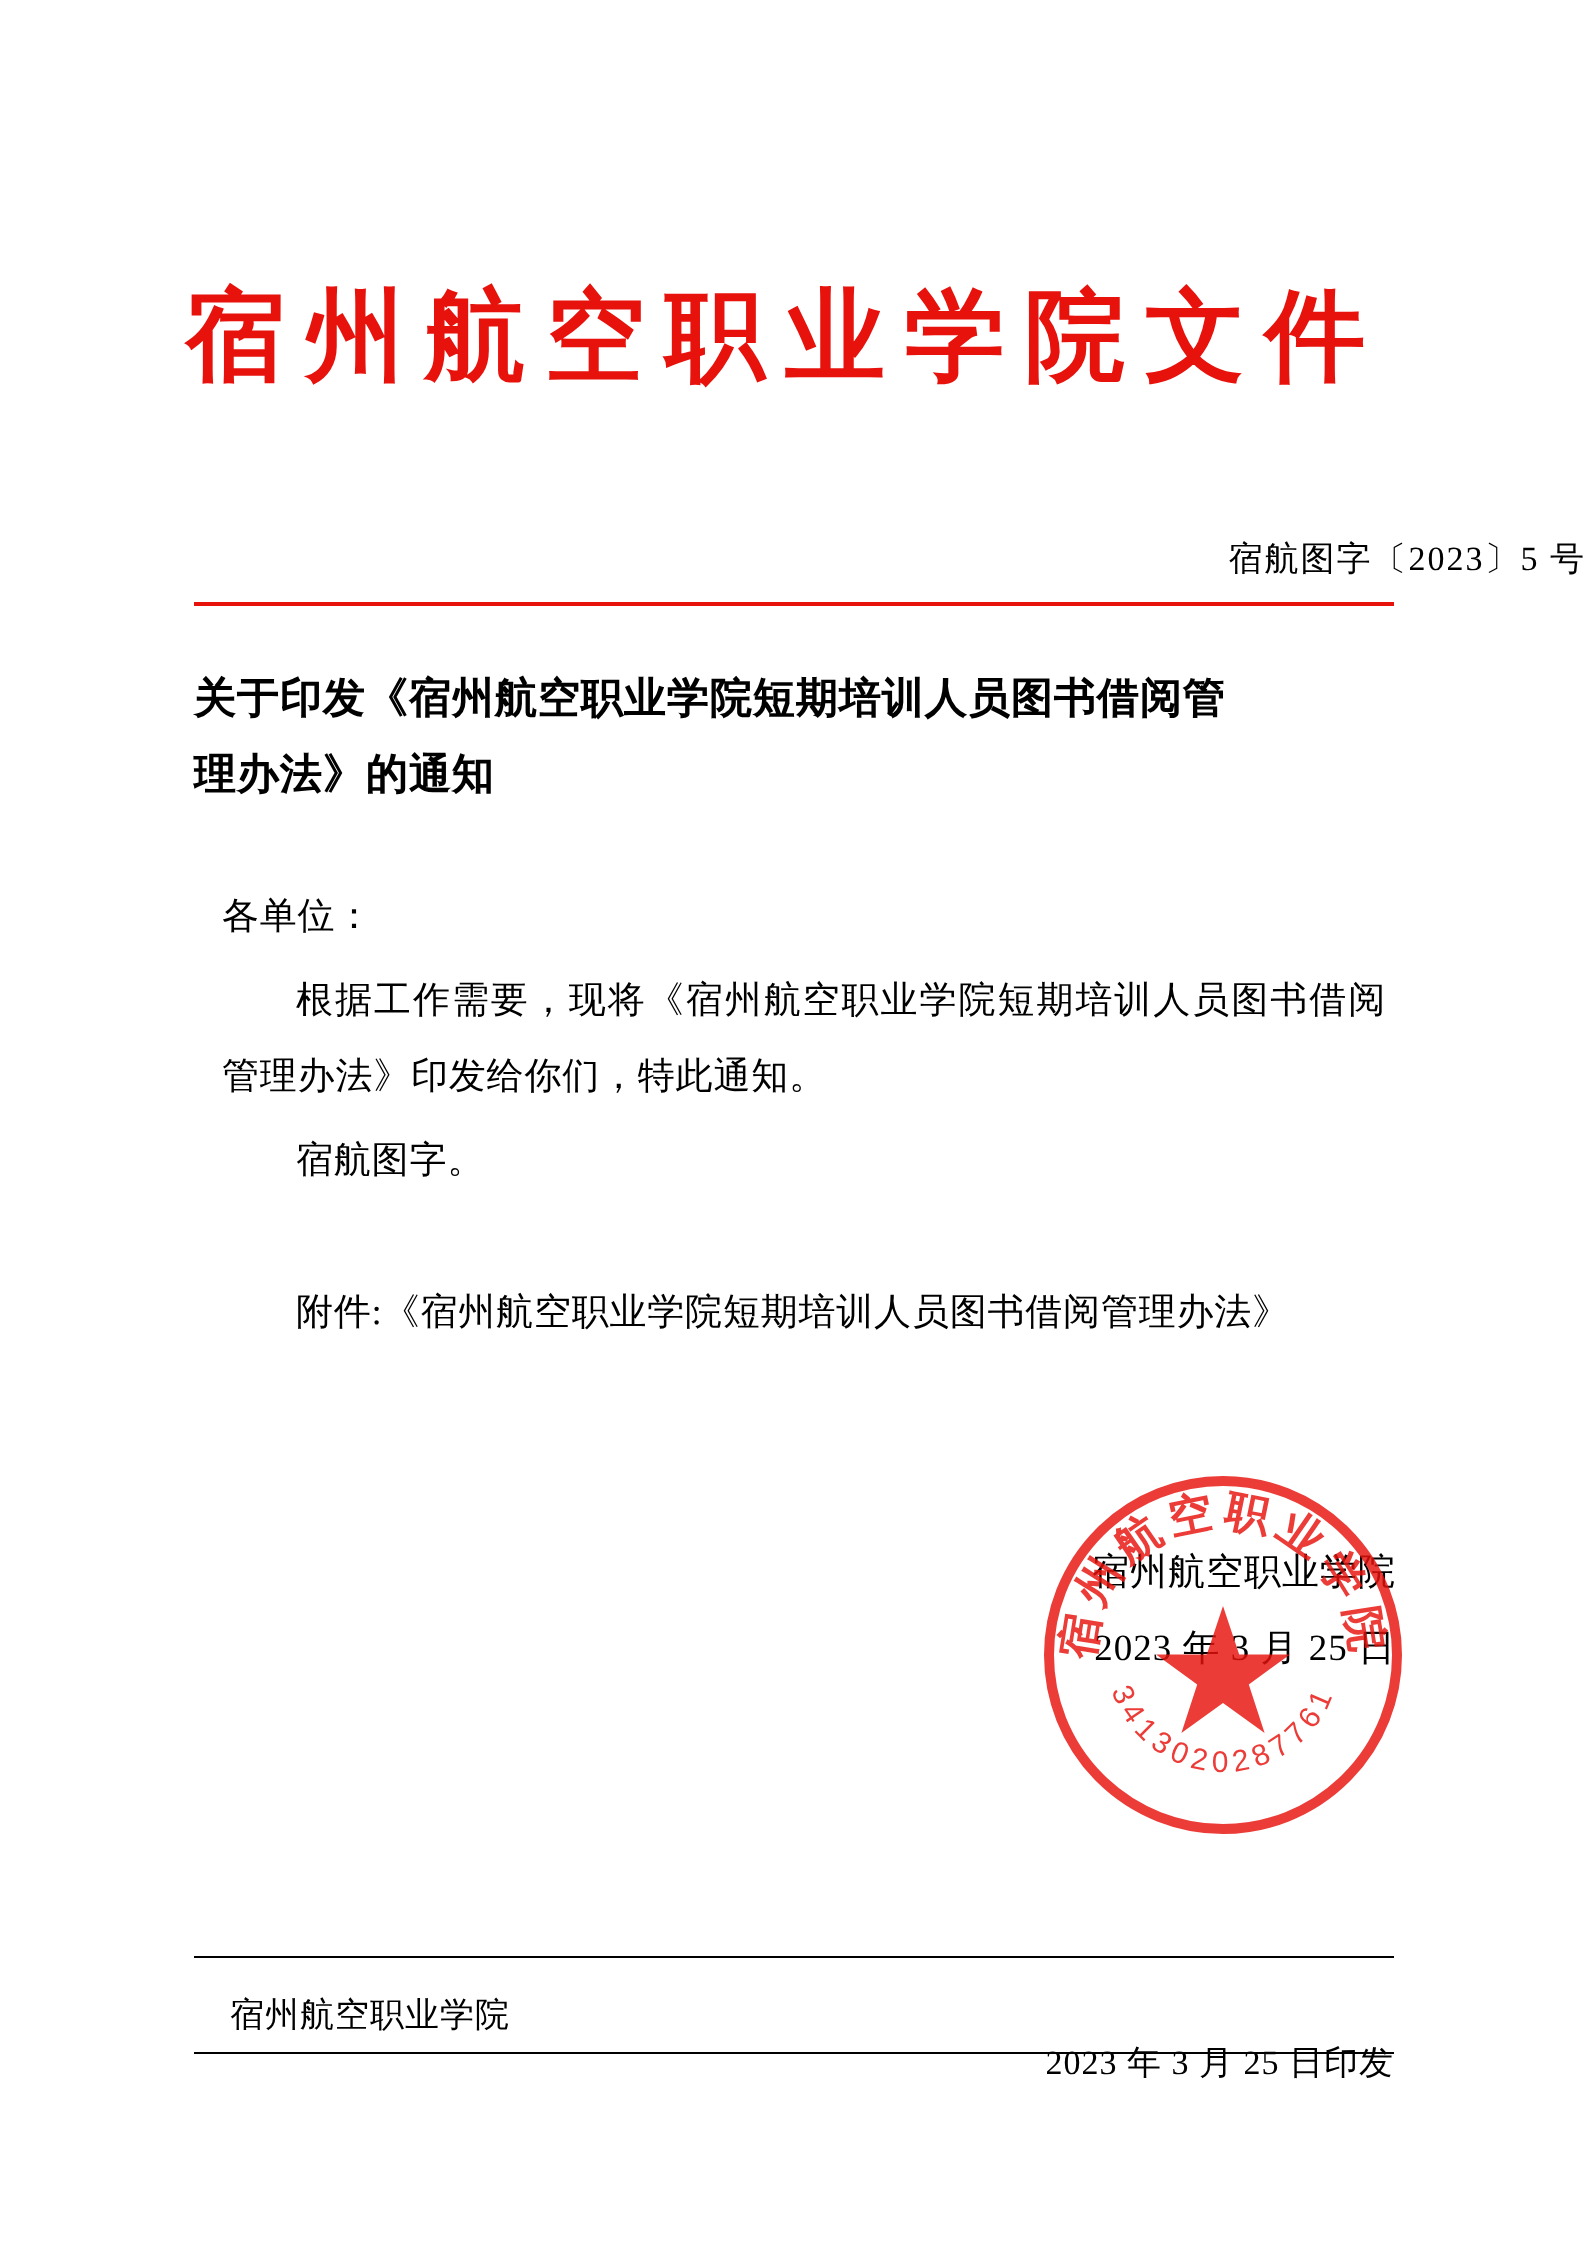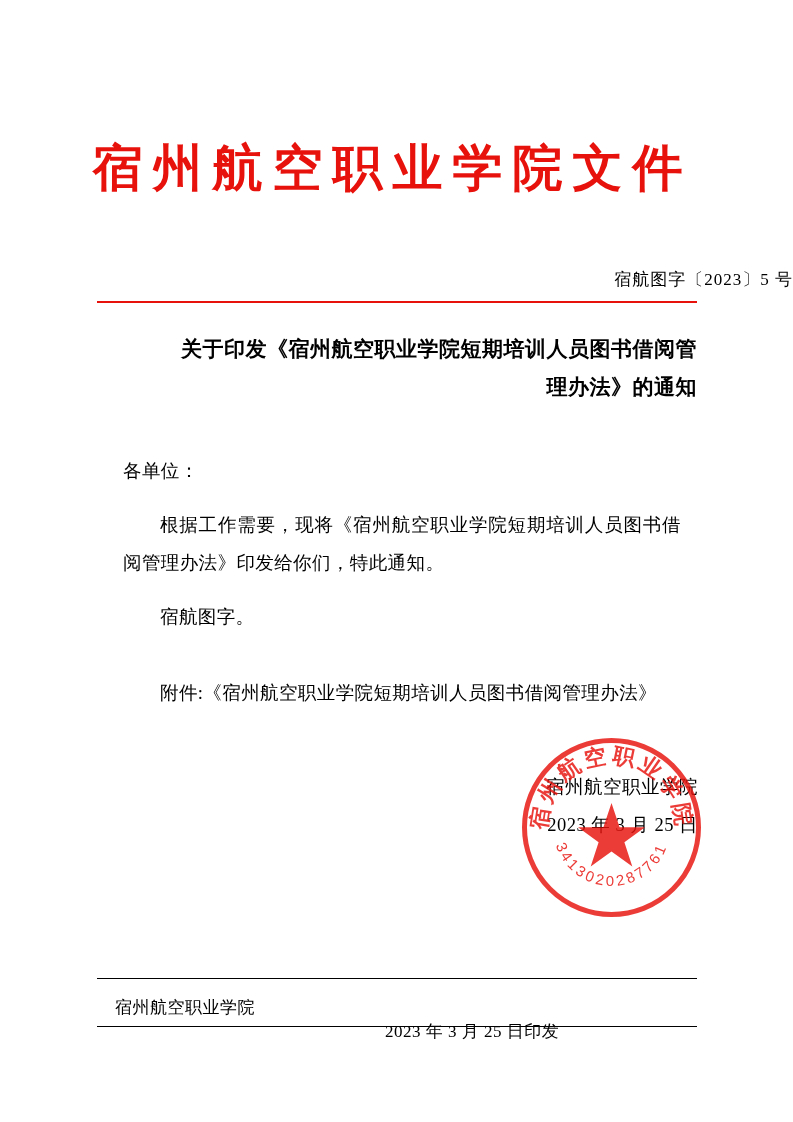--- a/index.html
+++ b/index.html
@@ -62,40 +62,40 @@
     height: 2px;
     background: #e8120d;
   }
 
   
   .subject {
     position: absolute;
     top: 330px;
     left: 97px;
     width: 600px;
-    text-align: right;
+    text-align: left;
     font-size: 21px;
     font-weight: bold;
     line-height: 38px;
     letter-spacing: 0.5px;
     font-family: "DejaVu Serif", "Liberation Serif", serif;
   }
 
   
   .body-text {
     position: absolute;
     top: 436px;
     left: 107px;
     width: 590px;
     font-size: 18.5px;
     line-height: 38px;
     letter-spacing: 0.4px;
   }
   .body-text p {
-    margin: 16px;
+    margin: 4px;
     text-align: justify;
     text-justify: inter-ideograph;
   }
   .indent2 { text-indent: 37px; }
   .gap-before { margin-top: 38px !important; }
 
   
   .signature {
     position: absolute;
     top: 768px;
@@ -150,21 +150,21 @@
     letter-spacing: 0.5px;
   }
   .footer-left {
     width: 48%;
     text-align: left;
     padding-left: 18px;
     box-sizing: border-box;
   }
   .footer-right {
     width: 52%;
-    text-align: left;
+    text-align: right;
     box-sizing: border-box;
     margin-top: 48px;
   }
 </style>
 </head>
 <body>
 
 <div class="page">
 
   <div class="doc-header">

